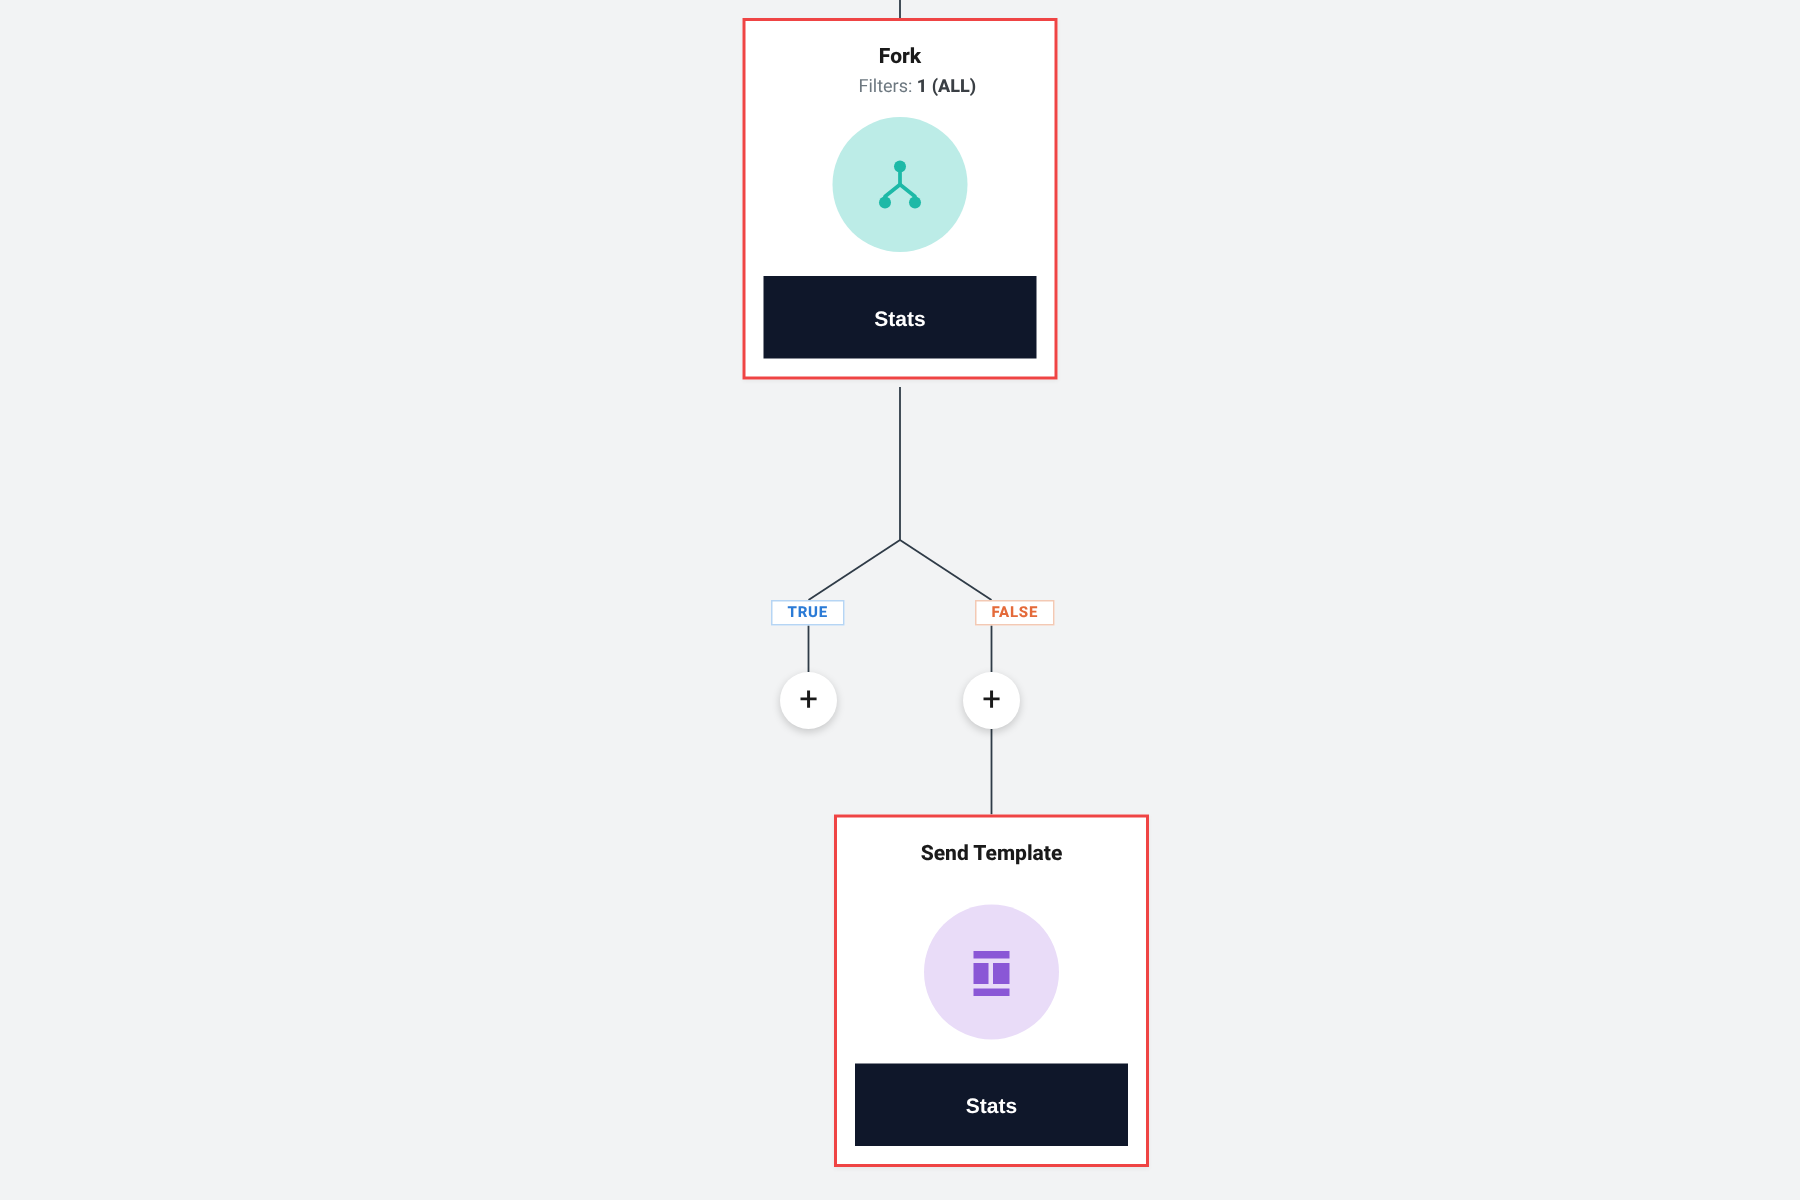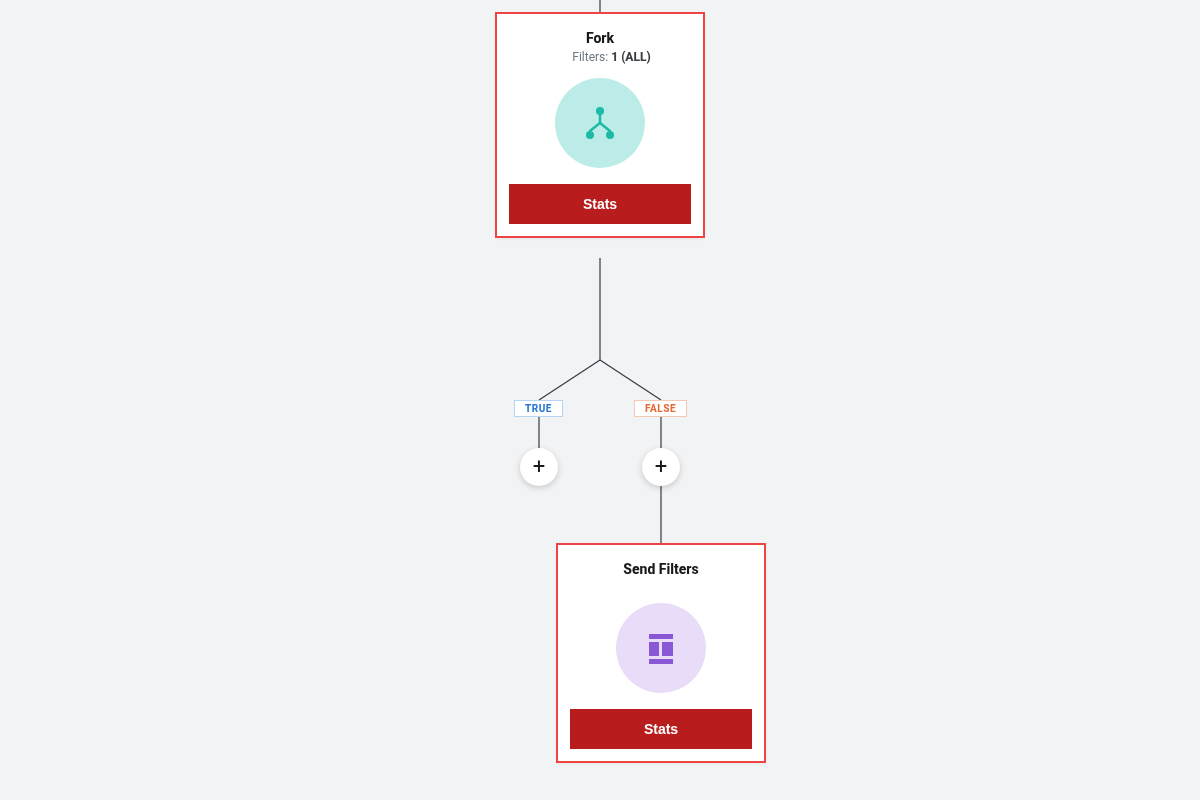--- a/index.html
+++ b/index.html
@@ -50,43 +50,43 @@
     border-radius: 50%;
     display: flex;
     align-items: center;
     justify-content: center;
     margin: 6px 0 16px 0;
   }
   .node-icon.teal { background: #bcece7; }
   .node-icon.lilac { background: #e9dcf8; }
   .stats-btn {
     width: 100%;
-    height: 40px;
-    background: #b91c1c;
+    height: 55px;
+    background: #0f172a;
     color: #ffffff;
     font-size: 14px;
     font-weight: 800;
     border: none;
     cursor: pointer;
     display: flex;
     align-items: center;
     justify-content: center;
   }
   .branch-label {
     position: absolute;
     font-size: 10px;
     font-weight: 800;
     letter-spacing: 0.5px;
     background: #ffffff;
     padding: 2px 10px;
     text-align: center;
     border: 1px solid;
   }
   .branch-label.true { color: #2b7bd6; border-color: #b6d5f4; }
-  .branch-label.false { color: #e46a3a; border-color: #f3c9b4; }
+  .branch-label.false { color: #e46a3a; border-color: #f3c9b4; margin-left: 16px; }
   .add-btn {
     position: absolute;
     width: 38px;
     height: 38px;
     border-radius: 50%;
     background: #ffffff;
     box-shadow: 0 2px 6px rgba(0,0,0,0.18);
     display: flex;
     align-items: center;
     justify-content: center;
@@ -139,21 +139,21 @@
 <div class="branch-label false" style="left:634px; top:400px;">FALSE</div>
 
 <div class="add-btn" style="left:520px; top:448px;">
   <span>+</span>
 </div>
 <div class="add-btn" style="left:642px; top:448px;">
   <span>+</span>
 </div>
 
 <div class="node-card" style="left:556px; top:543px;">
-  <div class="node-title" style="margin-bottom:20px;">Send Filters</div>
+  <div class="node-title" style="margin-bottom:20px;">Send Template</div>
   <div class="node-icon lilac">
     <svg width="40" height="40" viewBox="0 0 40 40">
       <rect x="8" y="6" width="24" height="5" fill="#8a57d6"></rect>
       <rect x="8" y="14" width="10" height="14" fill="#8a57d6"></rect>
       <rect x="21" y="14" width="11" height="14" fill="#8a57d6"></rect>
       <rect x="8" y="31" width="24" height="5" fill="#8a57d6"></rect>
     </svg>
   </div>
   <button class="stats-btn">Stats</button>
 </div>

